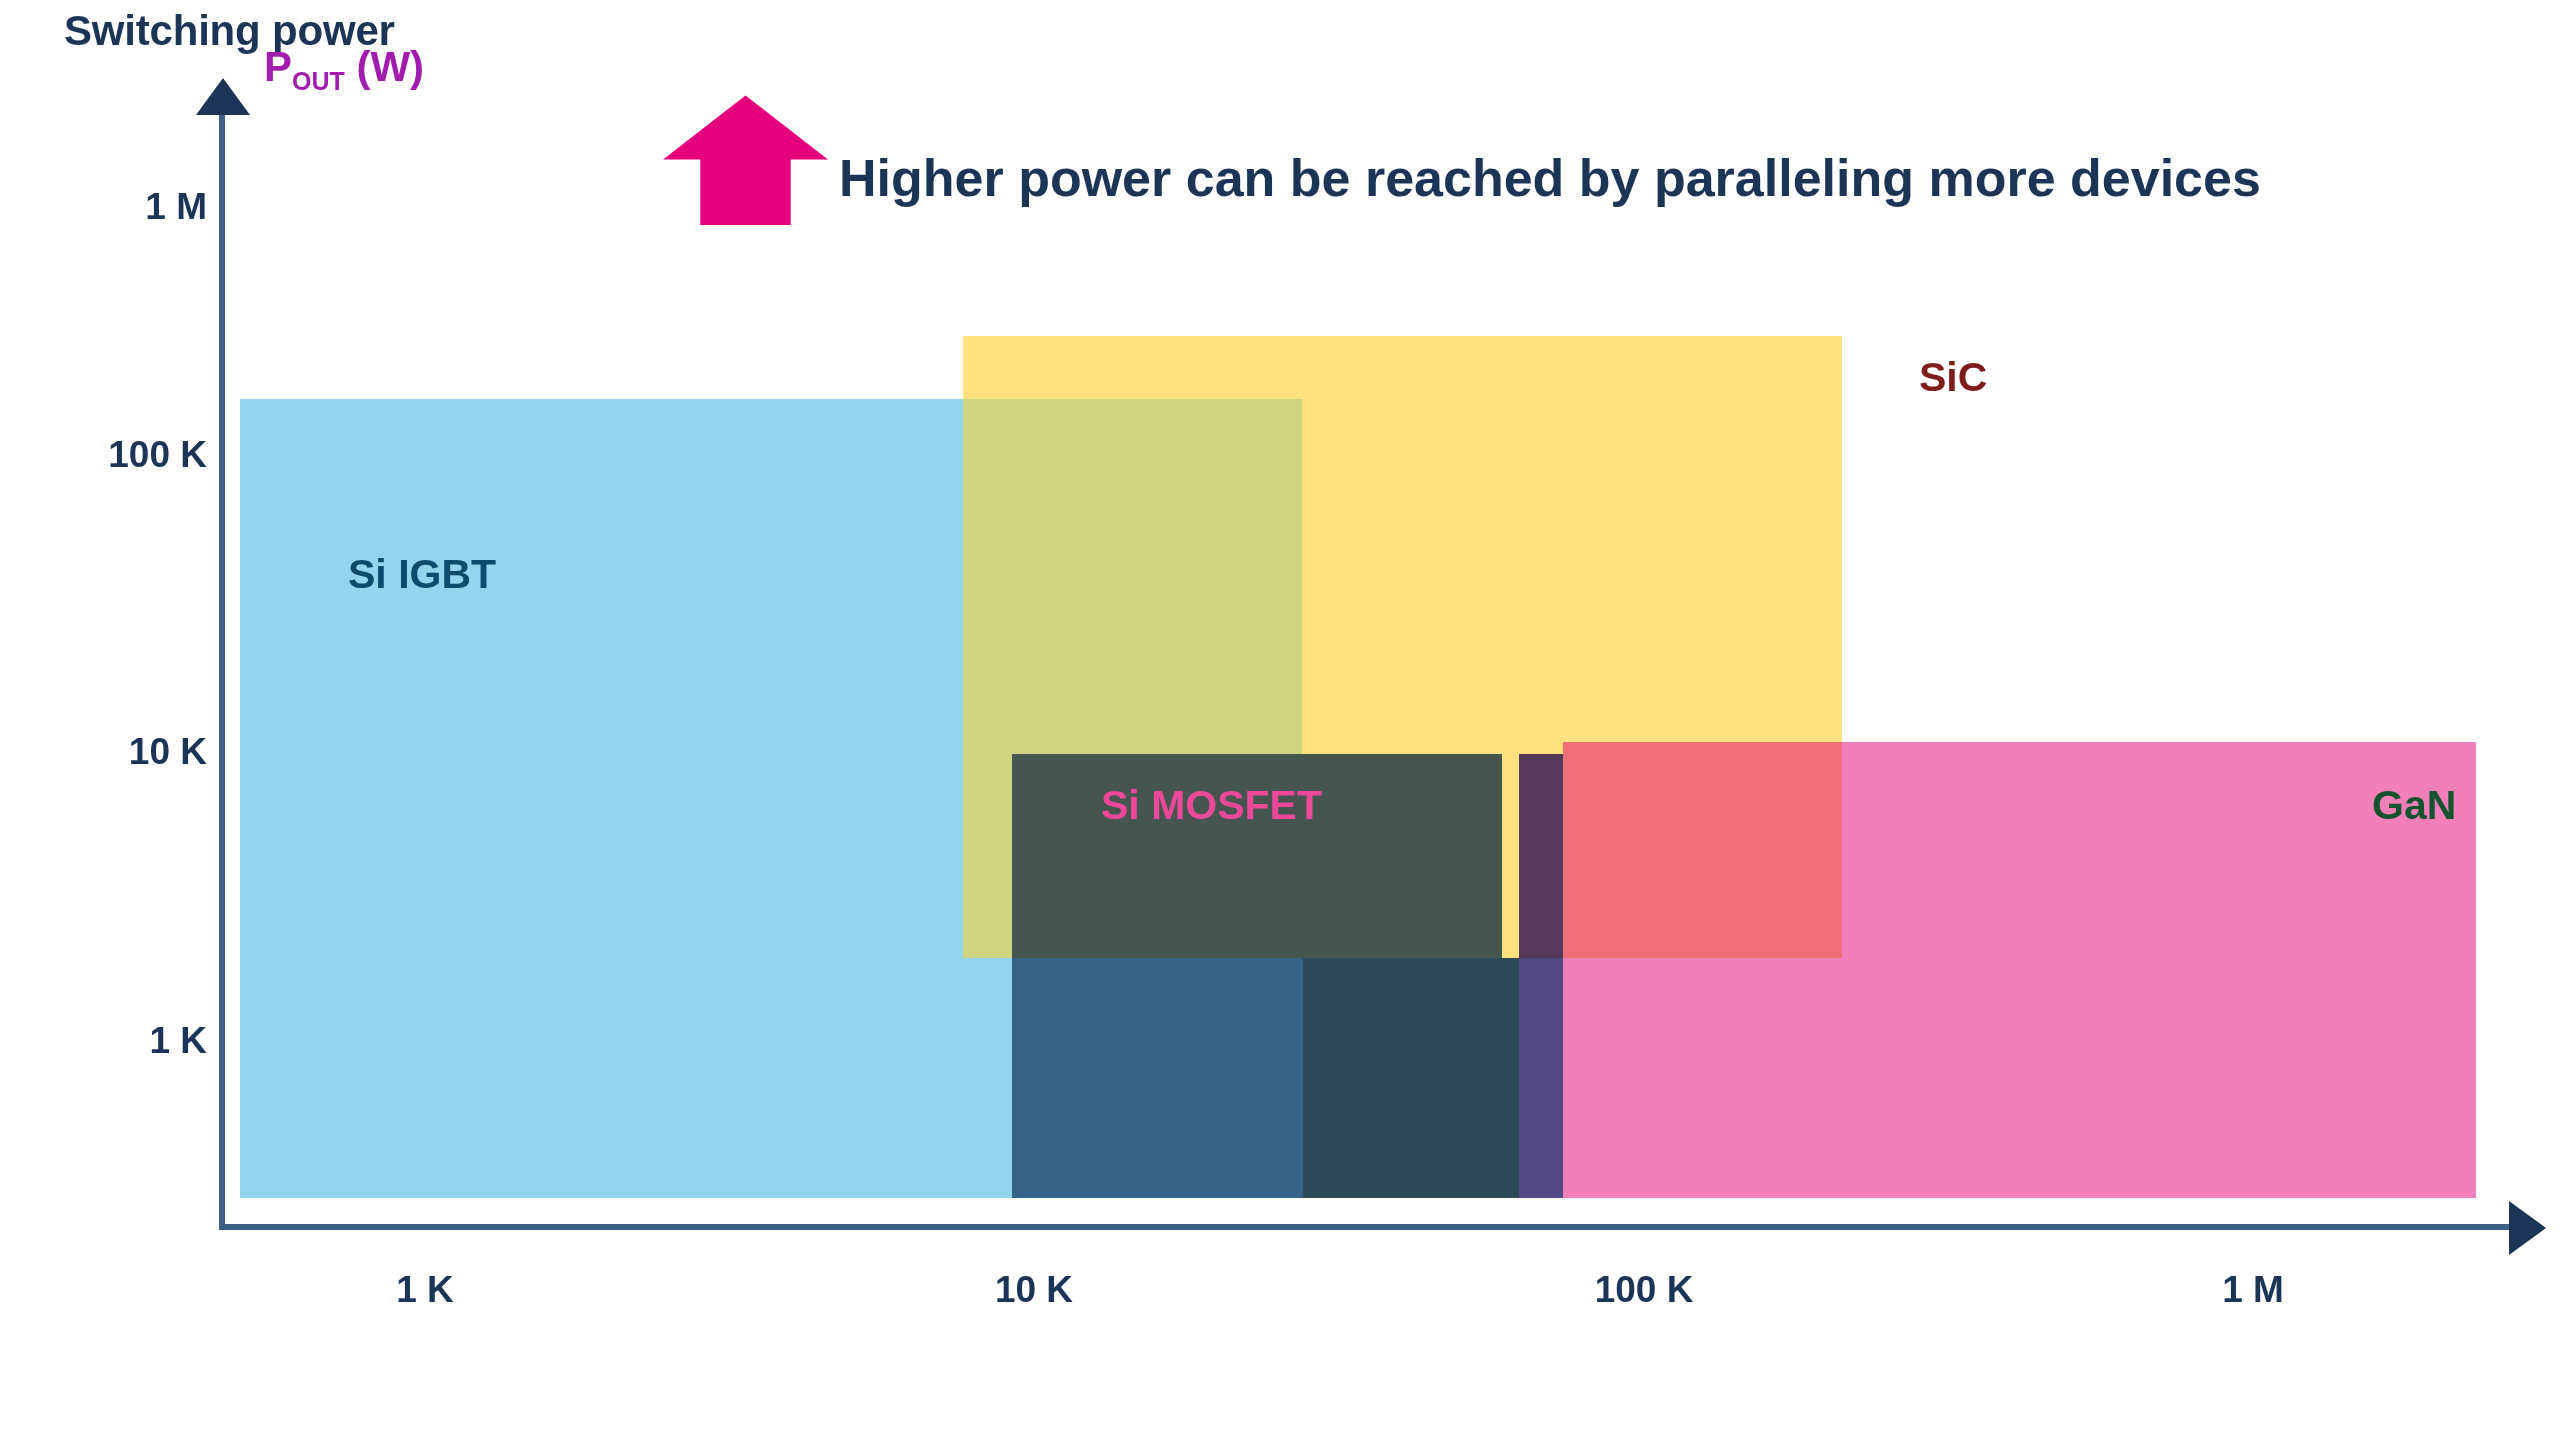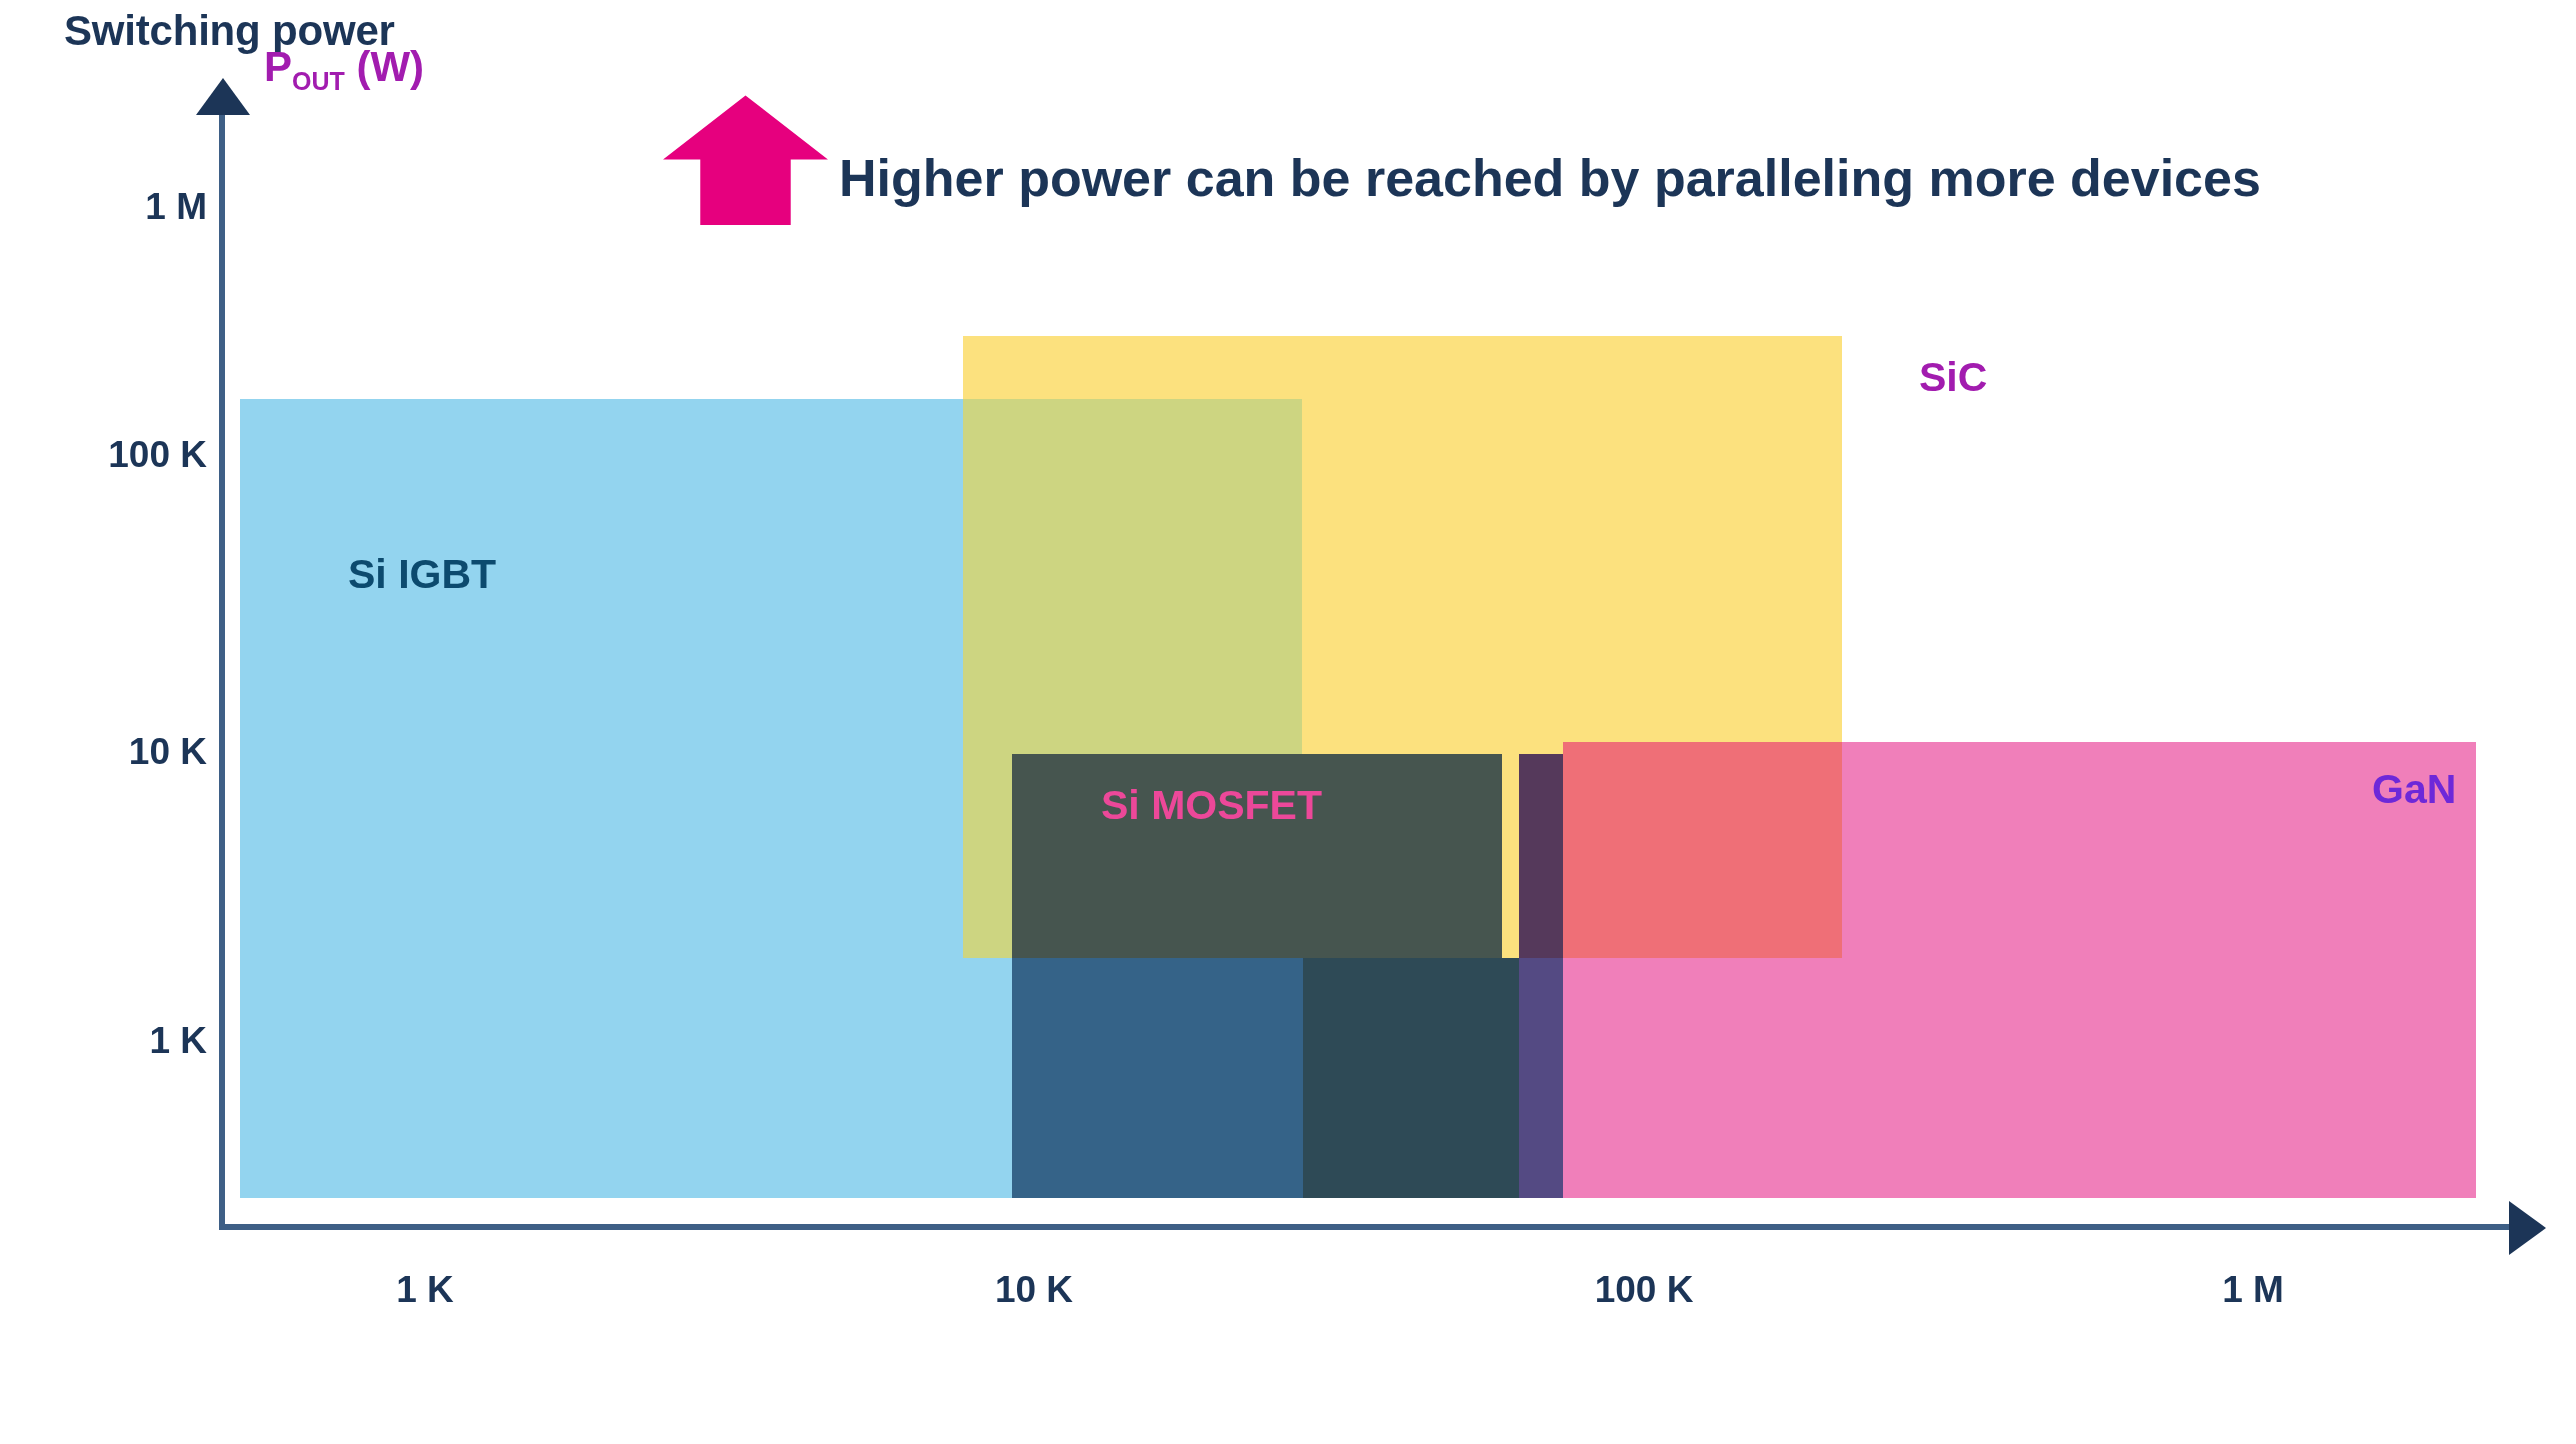--- a/index.html
+++ b/index.html
@@ -172,25 +172,25 @@
   <div class="region" style="left:964px; top:958px; width:291px; height:240px; background:#356388; z-index:4;"></div>
 
   <div class="region" style="left:1255px; top:958px; width:217px; height:240px; background:#2e4a56; z-index:4;"></div>
 
   <div class="region" style="left:1471px; top:754px; width:44px; height:204px; background:#55395b; z-index:5;"></div>
 
   <div class="region" style="left:1471px; top:958px; width:44px; height:240px; background:#544a83; z-index:5;"></div>
 
   <div class="region-label" style="left:300px; top:551px; color:#0c4a6e; z-index:9;">Si IGBT</div>
 
-  <div class="region-label" style="left:1871px; top:354px; color:#a21caf; z-index:9;">SiC</div>
+  <div class="region-label" style="left:1871px; top:354px; color:#7f1d1d; z-index:9;">SiC</div>
 
   <div class="region-label" style="left:1053px; top:782px; color:#ec4899; z-index:9;">Si MOSFET</div>
 
-  <div class="region-label" style="left:2324px; top:766px; color:#6d28d9; z-index:9;">GaN</div>
+  <div class="region-label" style="left:2324px; top:782px; color:#14532d; z-index:9;">GaN</div>
 
   <div class="callout-arrow">
     <svg viewBox="0 0 190 150" width="169" height="133" aria-hidden="true">
       <polygon points="95,4 188,76 146,76 146,150 44,150 44,76 2,76" fill="#e6007e"></polygon>
     </svg>
   </div>
   <div class="callout-text">Higher power can be reached by paralleling more devices</div>
 
 </div>
 

